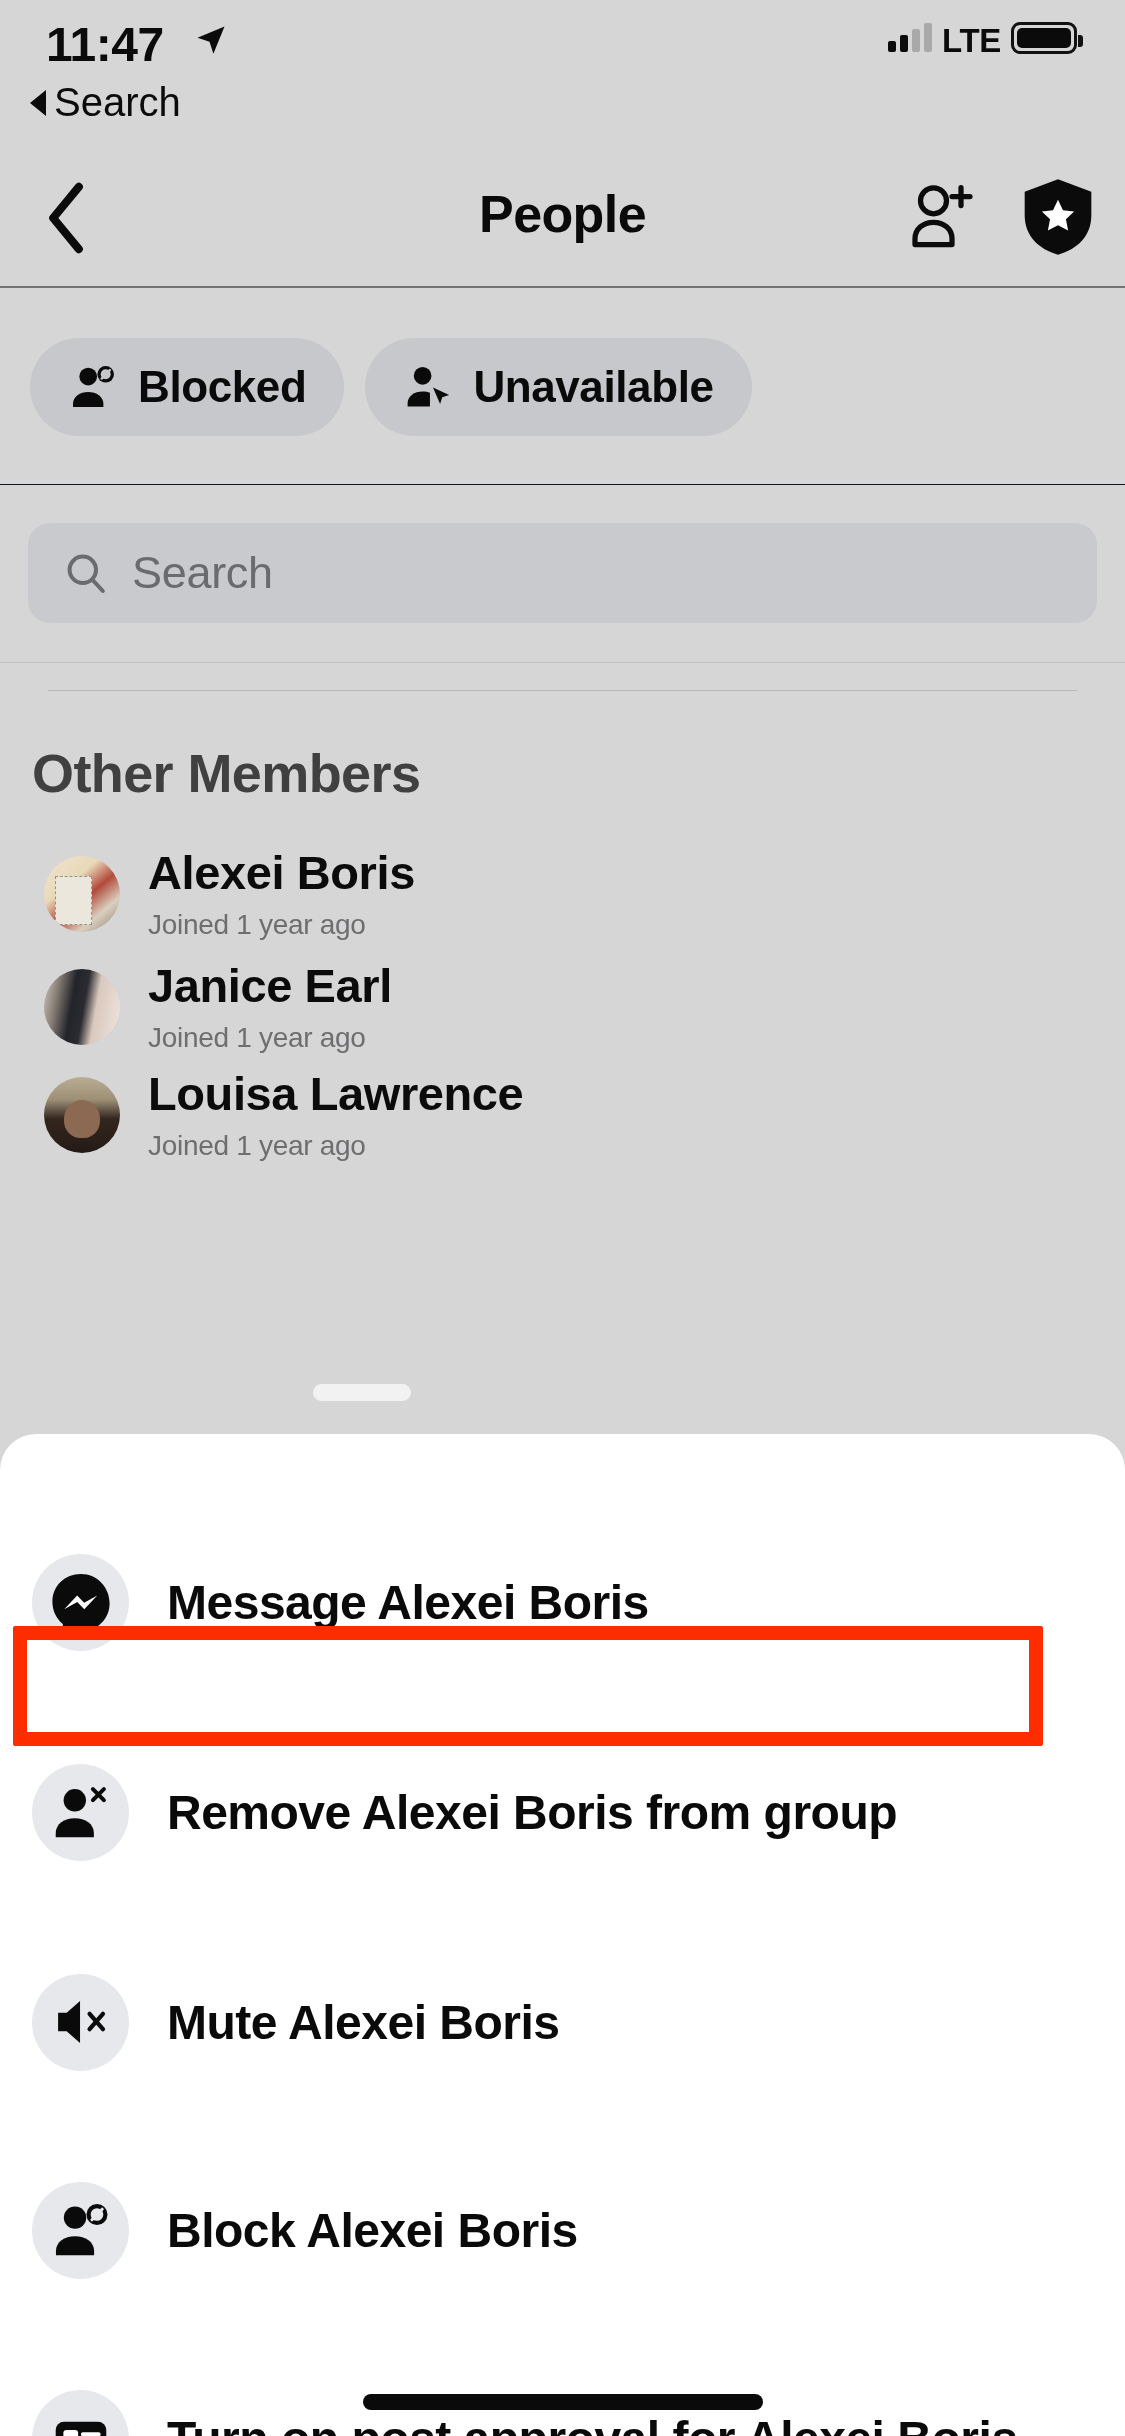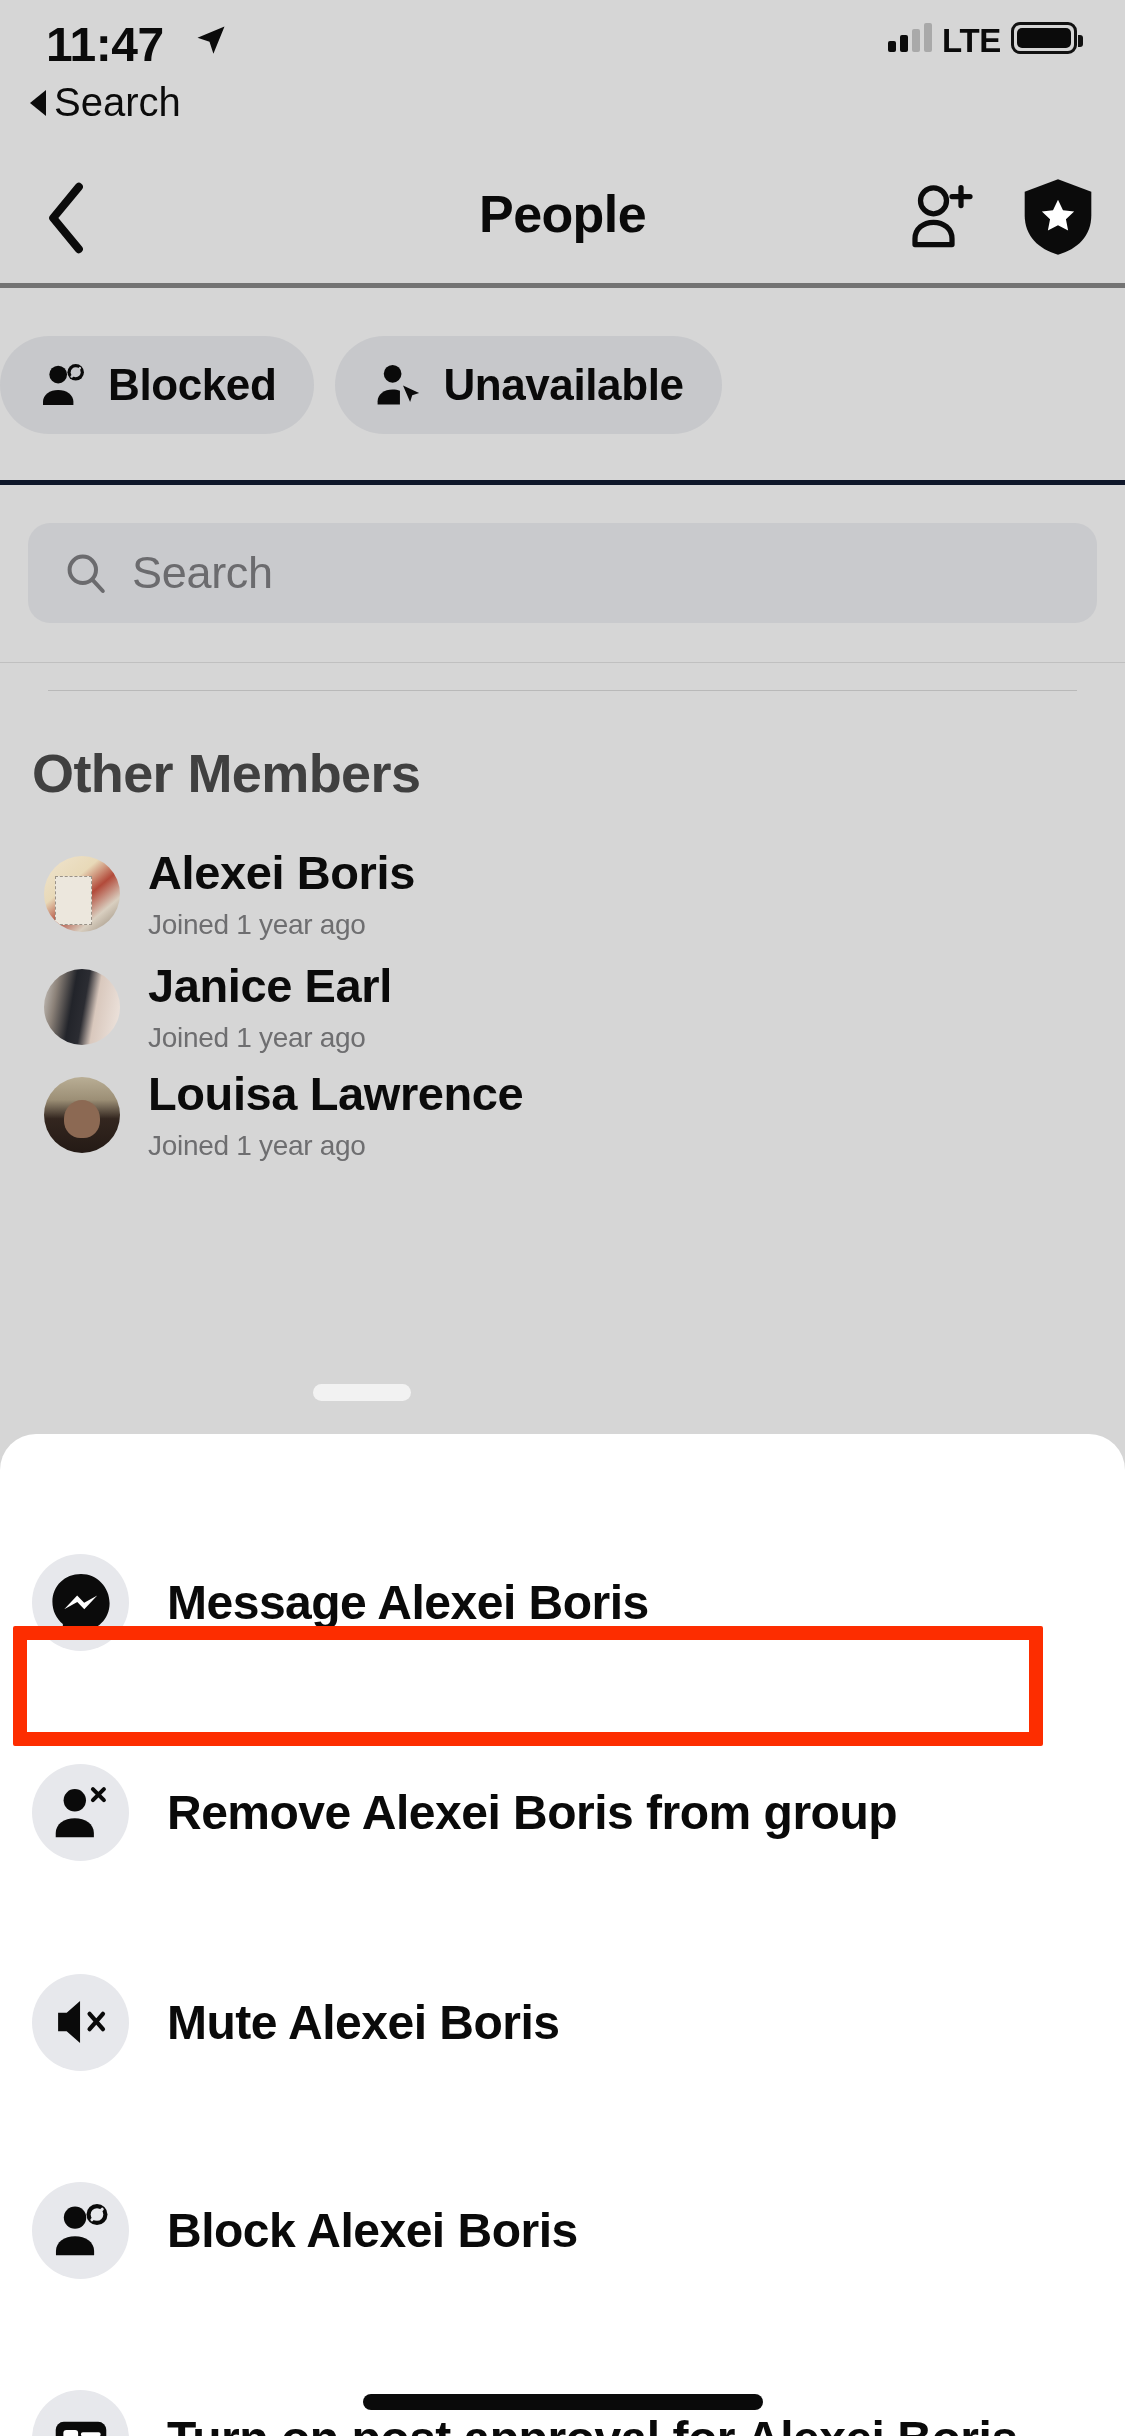--- a/index.html
+++ b/index.html
@@ -35,30 +35,30 @@
     position:absolute; left:30px; top:80px; display:flex; align-items:center; gap:8px;
     font-size:40px; color:#0b0b0b; font-weight:500;
   }
   #back-to-search .tri{
     width:0;height:0;border-top:13px solid transparent;border-bottom:13px solid transparent;
     border-right:16px solid #0b0b0b;
   }
 
   
   #nav-bar{ position:absolute; top:150px; left:0; width:1125px; height:138px;
-    border-bottom:5px solid #737373; }
+    border-bottom:2px solid #737373; }
   #nav-back{ position:absolute; left:26px; top:28px; width:80px; height:80px;
     display:flex; align-items:center; justify-content:center; }
   #nav-title{ position:absolute; left:0; right:0; top:34px; text-align:center;
     font-size:52px; font-weight:700; color:#0a0a0a; letter-spacing:-0.6px; }
   #nav-actions{ position:absolute; right:28px; top:26px; display:flex; align-items:center; gap:38px; }
 
   
   #filters{ position:absolute; top:289px; left:0; width:1125px; height:196px;
-    border-bottom:5px solid #0f172a; display:flex; align-items:center; gap:21px; }
+    border-bottom:1px solid #0f172a; display:flex; align-items:center; padding-left:30px; gap:21px; }
   .chip{ display:flex; align-items:center; gap:20px; height:98px; padding:0 38px;
     background:#c7c8cb; border-radius:49px; }
   .chip-label{ font-size:44px; font-weight:700; color:#0a0a0a; letter-spacing:-0.4px; }
 
   
   #search-area{ position:absolute; top:486px; left:0; width:1125px; height:176px; }
   #search-field{ position:absolute; left:28px; top:37px; width:1069px; height:100px;
     background:#c9cacd; border-radius:22px; display:flex; align-items:center; padding-left:34px; gap:22px; }
   #search-placeholder{ font-size:45px; color:#6b6b6e; letter-spacing:-0.3px; }
 

